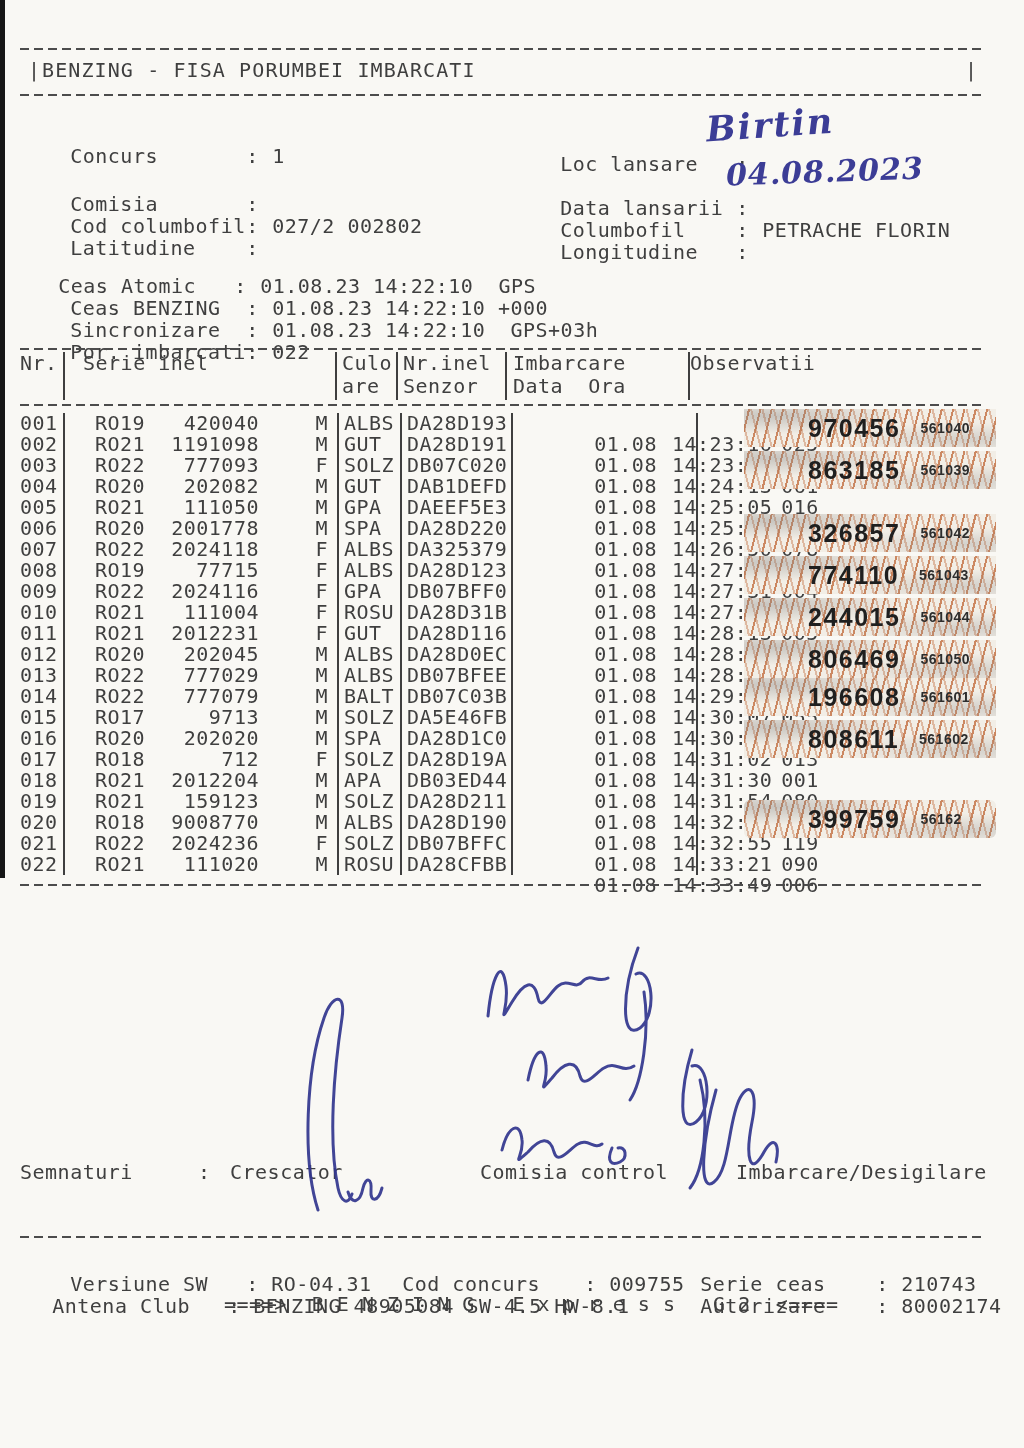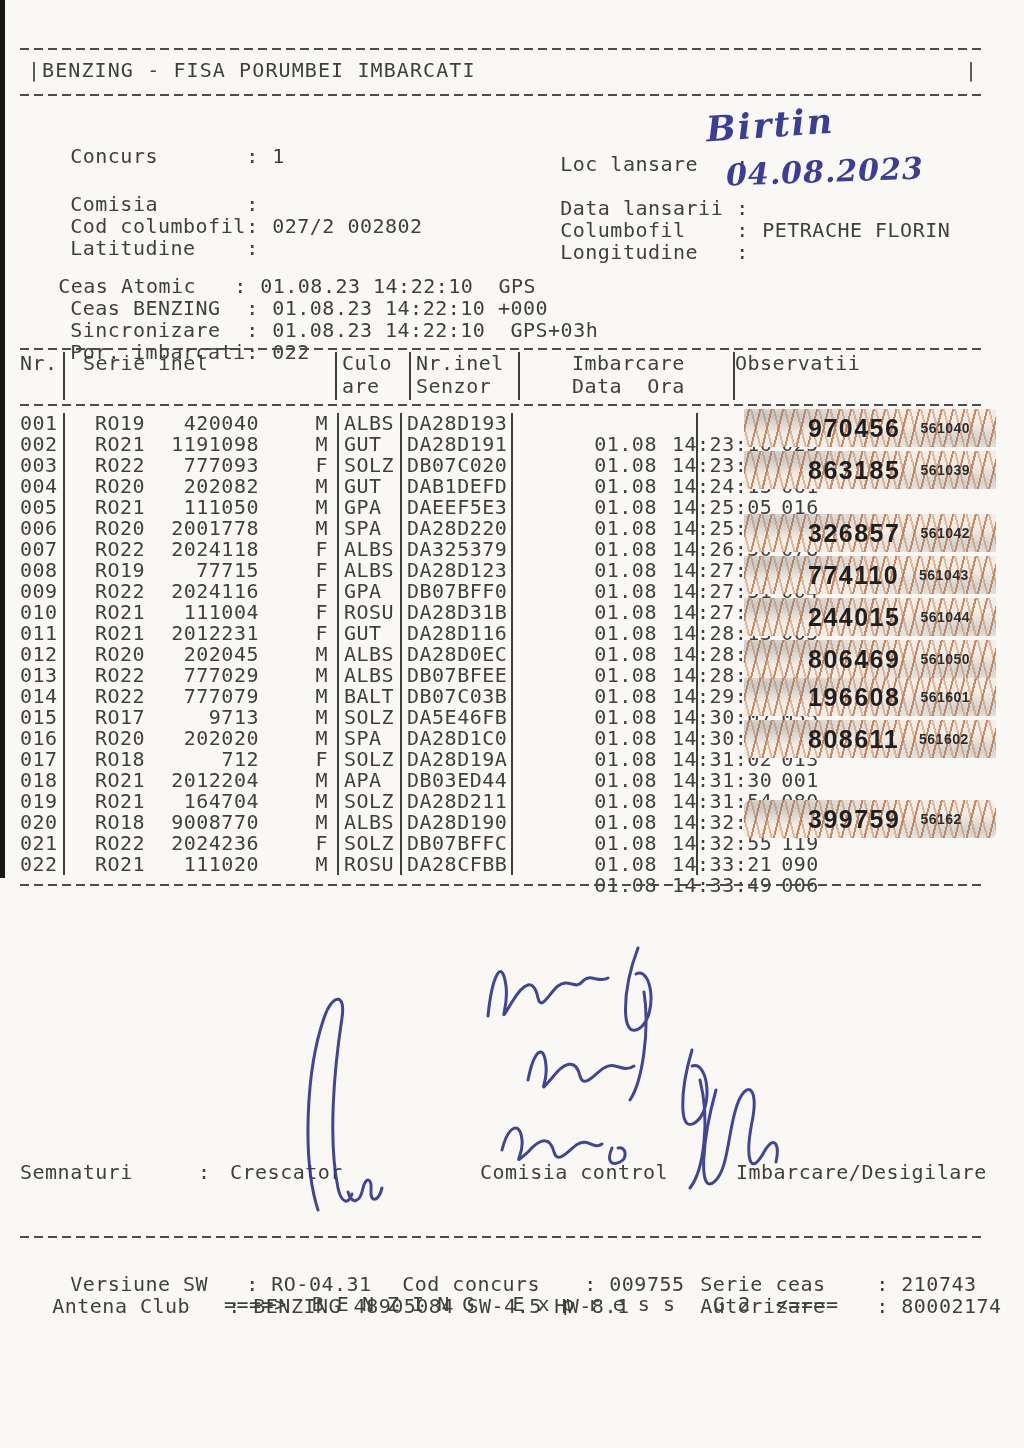--- a/index.html
+++ b/index.html
@@ -129,23 +129,23 @@
   </div>
   <div class="iline" style="left:20px;top:316px">
     <span class="ilabel">Por. imbarcati</span><span class="icolon">:</span><span class="ival pre">022</span>
   </div>
 
   <div class="dash" style="top:348px"></div>
 
   <div class="thead">
     <div class="hc bR w-nr">Nr.</div>
     <div class="hc bR" style="width:272px;padding-left:18px;box-sizing:border-box;">Serie inel</div>
-    <div class="hc bR" style="width:74px;padding-left:5px;box-sizing:border-box;"><span>Culo</span><br><span>are</span></div>
+    <div class="hc bR" style="width:61px;padding-left:5px;box-sizing:border-box;"><span>Culo</span><br><span>are</span></div>
     <div class="hc bR" style="width:109px;padding-left:5px;box-sizing:border-box;"><span>Nr.inel</span><br><span>Senzor</span></div>
-    <div class="hc bR" style="width:183px;padding-left:20px;box-sizing:border-box;margin-left:32px;"><span>Imbarcare</span><br><span>Data  Ora</span></div>
+    <div class="hc bR" style="width:183px;padding-left:6px;box-sizing:border-box;"><span>Imbarcare</span><br><span>Data  Ora</span></div>
     <div class="hc" style="">Observatii</div>
   </div>
 
   <div class="dash" style="top:404px"></div>
 
   <div class="trows" id="rows">
   <div class="trow">
     <div class="cell bR w-nr">001</div>
     <div class="cell bR w-serie">
       <span class="c-country">RO</span>
@@ -509,21 +509,21 @@
       <span class="c-obs">080</span>
       
     </div>
   </div>
 
   <div class="trow">
     <div class="cell bR w-nr">019</div>
     <div class="cell bR w-serie">
       <span class="c-country">RO</span>
       <span class="c-year">21</span>
-      <span class="c-ring">164704</span>
+      <span class="c-ring">159123</span>
       <span class="c-sex">M</span>
     </div>
     <div class="cell bR w-culo">SOLZ</div>
     <div class="cell bR w-senzor">DA28D211</div>
     <div class="cell bR w-imb">
       <span>01.08</span><span class="c-time">14:32:30</span>
     </div>
     <div class="cell w-obs">
       <span class="c-obs">120</span>
       

